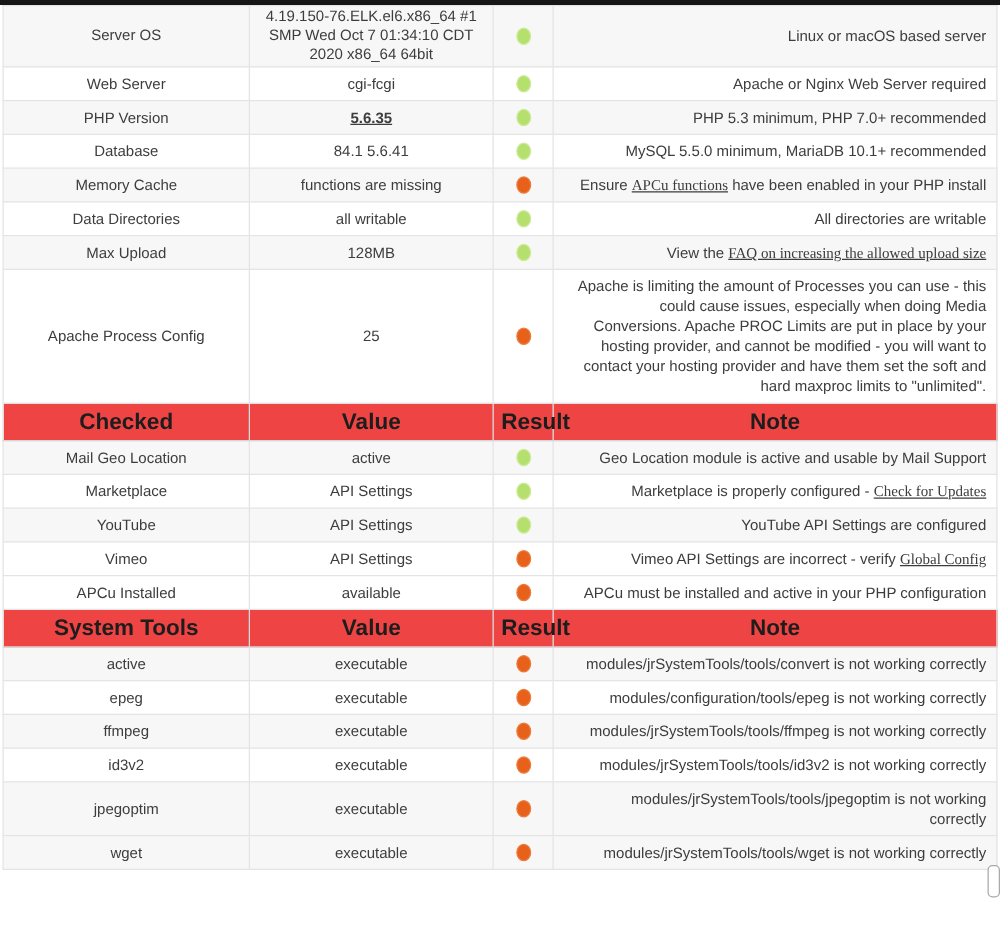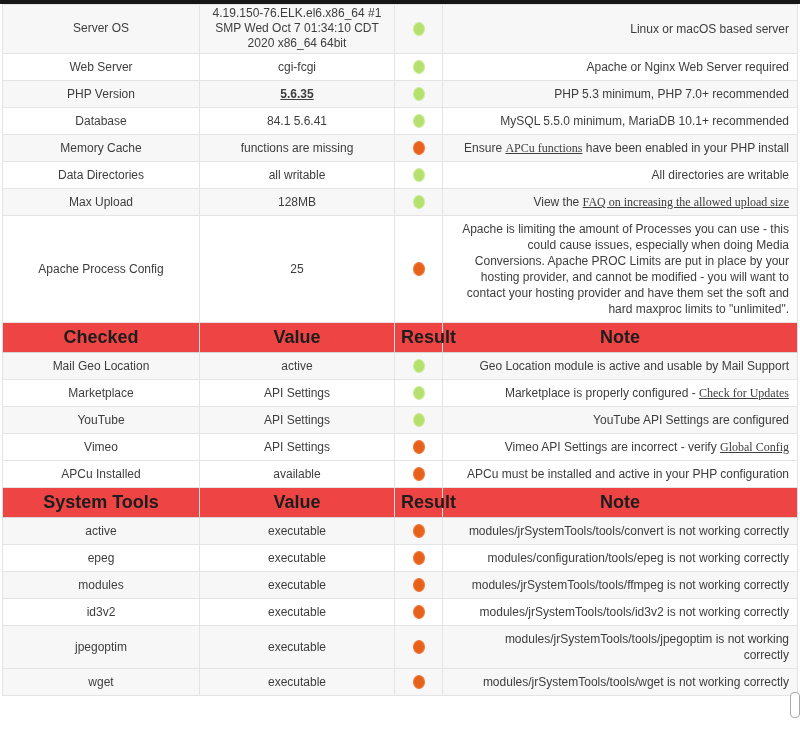--- a/index.html
+++ b/index.html
@@ -154,21 +154,21 @@
         <td><span class="dot dot-orange"></span></td>
         <td class="note-cell"><span>modules/jrSystemTools/tools/convert is not working correctly</span></td>
       </tr>
       <tr class="row-white">
         <td>epeg</td>
         <td>executable</td>
         <td><span class="dot dot-orange"></span></td>
         <td class="note-cell"><span>modules/configuration/tools/epeg is not working correctly</span></td>
       </tr>
       <tr class="row-gray">
-        <td>modules</td>
+        <td>ffmpeg</td>
         <td>executable</td>
         <td><span class="dot dot-orange"></span></td>
         <td class="note-cell"><span>modules/jrSystemTools/tools/ffmpeg is not working correctly</span></td>
       </tr>
       <tr class="row-white">
         <td>id3v2</td>
         <td>executable</td>
         <td><span class="dot dot-orange"></span></td>
         <td class="note-cell"><span>modules/jrSystemTools/tools/id3v2 is not working correctly</span></td>
       </tr>

